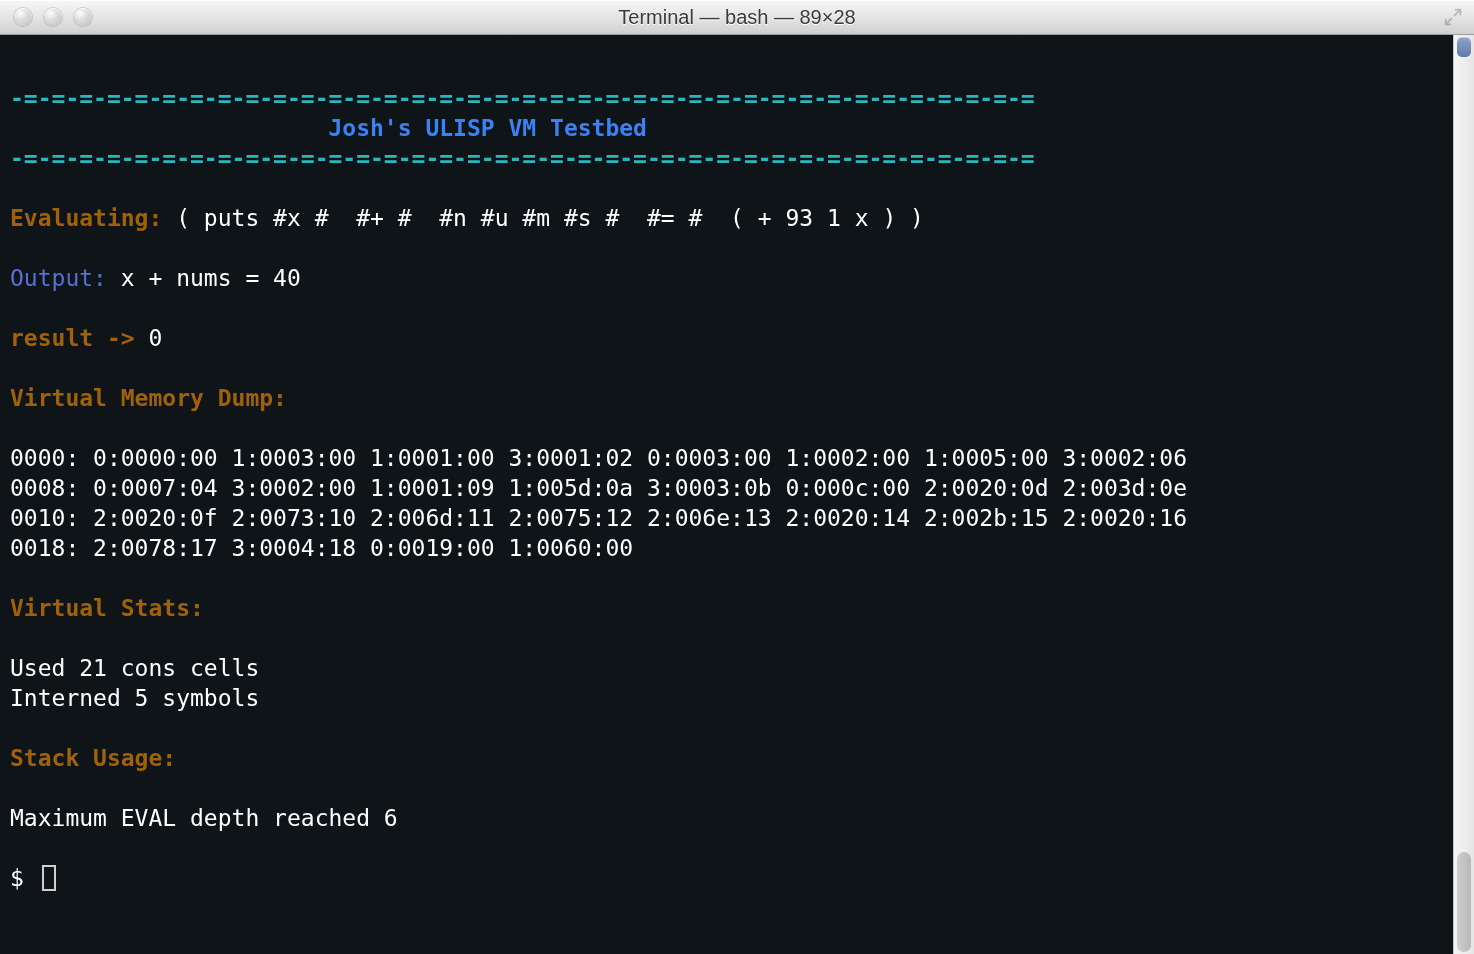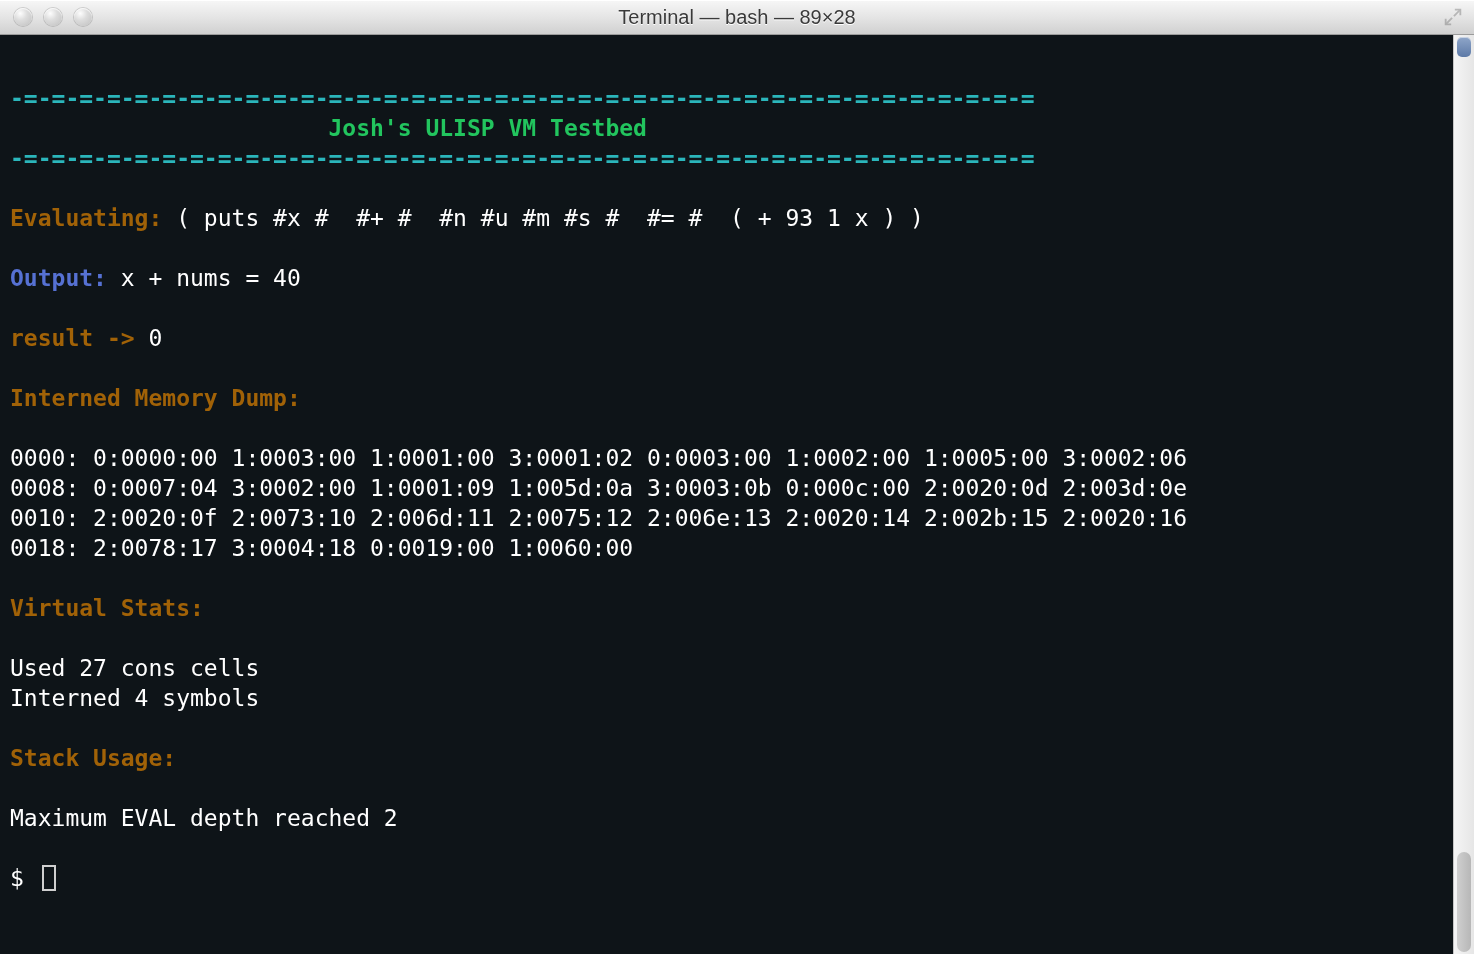--- a/index.html
+++ b/index.html
@@ -97,23 +97,23 @@
     bottom: 2px;
     left: 3px;
     right: 3px;
     height: 100px;
     background: linear-gradient(to right, #cfcfcf, #b7b7b7);
     border-radius: 7px;
   }
 
   
   .c-cyan   { color: #2bb6bb; font-weight: bold; }
-  .c-yellow { color: #22c55e; font-weight: bold; }
+  .c-yellow { color: #3b82f6; font-weight: bold; }
   .c-green  { color: #a16207; font-weight: bold; }
-  .c-blue   { color: #5671d3; font-weight: bold; }
+  .c-blue   { color: #5671d3; font-weight: normal; }
   .c-white  { color: #ffffff; }
 
   .cursor-block {
     display: inline-block;
     width: 14px;
     height: 26px;
     border: 2px solid #cfcfcf;
     box-sizing: border-box;
     vertical-align: text-bottom;
     margin-left: 4px;
@@ -146,35 +146,35 @@
 </span><span class="c-cyan">-=-=-=-=-=-=-=-=-=-=-=-=-=-=-=-=-=-=-=-=-=-=-=-=-=-=-=-=-=-=-=-=-=-=-=-=-=</span>
 <span class="c-yellow">                       Josh's ULISP VM Testbed</span>
 <span class="c-cyan">-=-=-=-=-=-=-=-=-=-=-=-=-=-=-=-=-=-=-=-=-=-=-=-=-=-=-=-=-=-=-=-=-=-=-=-=-=</span>
 
 <span class="c-green">Evaluating:</span><span class="c-white"> ( puts #x #  #+ #  #n #u #m #s #  #= #  ( + 93 1 x ) ) </span>
 
 <span class="c-blue">Output:</span><span class="c-white"> x + nums = 40</span>
 
 <span class="c-green">result -&gt;</span><span class="c-white"> 0</span>
 
-<span class="c-green">Interned Memory Dump:</span>
+<span class="c-green">Virtual Memory Dump:</span>
 
 <span class="c-white">0000: 0:0000:00 1:0003:00 1:0001:00 3:0001:02 0:0003:00 1:0002:00 1:0005:00 3:0002:06</span>
 <span class="c-white">0008: 0:0007:04 3:0002:00 1:0001:09 1:005d:0a 3:0003:0b 0:000c:00 2:0020:0d 2:003d:0e</span>
 <span class="c-white">0010: 2:0020:0f 2:0073:10 2:006d:11 2:0075:12 2:006e:13 2:0020:14 2:002b:15 2:0020:16</span>
 <span class="c-white">0018: 2:0078:17 3:0004:18 0:0019:00 1:0060:00</span>
 
 <span class="c-green">Virtual Stats:</span>
 
-<span class="c-white">Used 27 cons cells</span>
-<span class="c-white">Interned 4 symbols</span>
+<span class="c-white">Used 21 cons cells</span>
+<span class="c-white">Interned 5 symbols</span>
 
 <span class="c-green">Stack Usage:</span>
 
-<span class="c-white">Maximum EVAL depth reached 2</span>
+<span class="c-white">Maximum EVAL depth reached 6</span>
 
 <span class="c-white">$ </span><span class="cursor-block"></span></span></div>
 
     <div class="scrollbar">
       <div class="scroll-thumb-top"></div>
       <div class="scroll-thumb-bottom"></div>
     </div>
   </div>
 
 </div>

